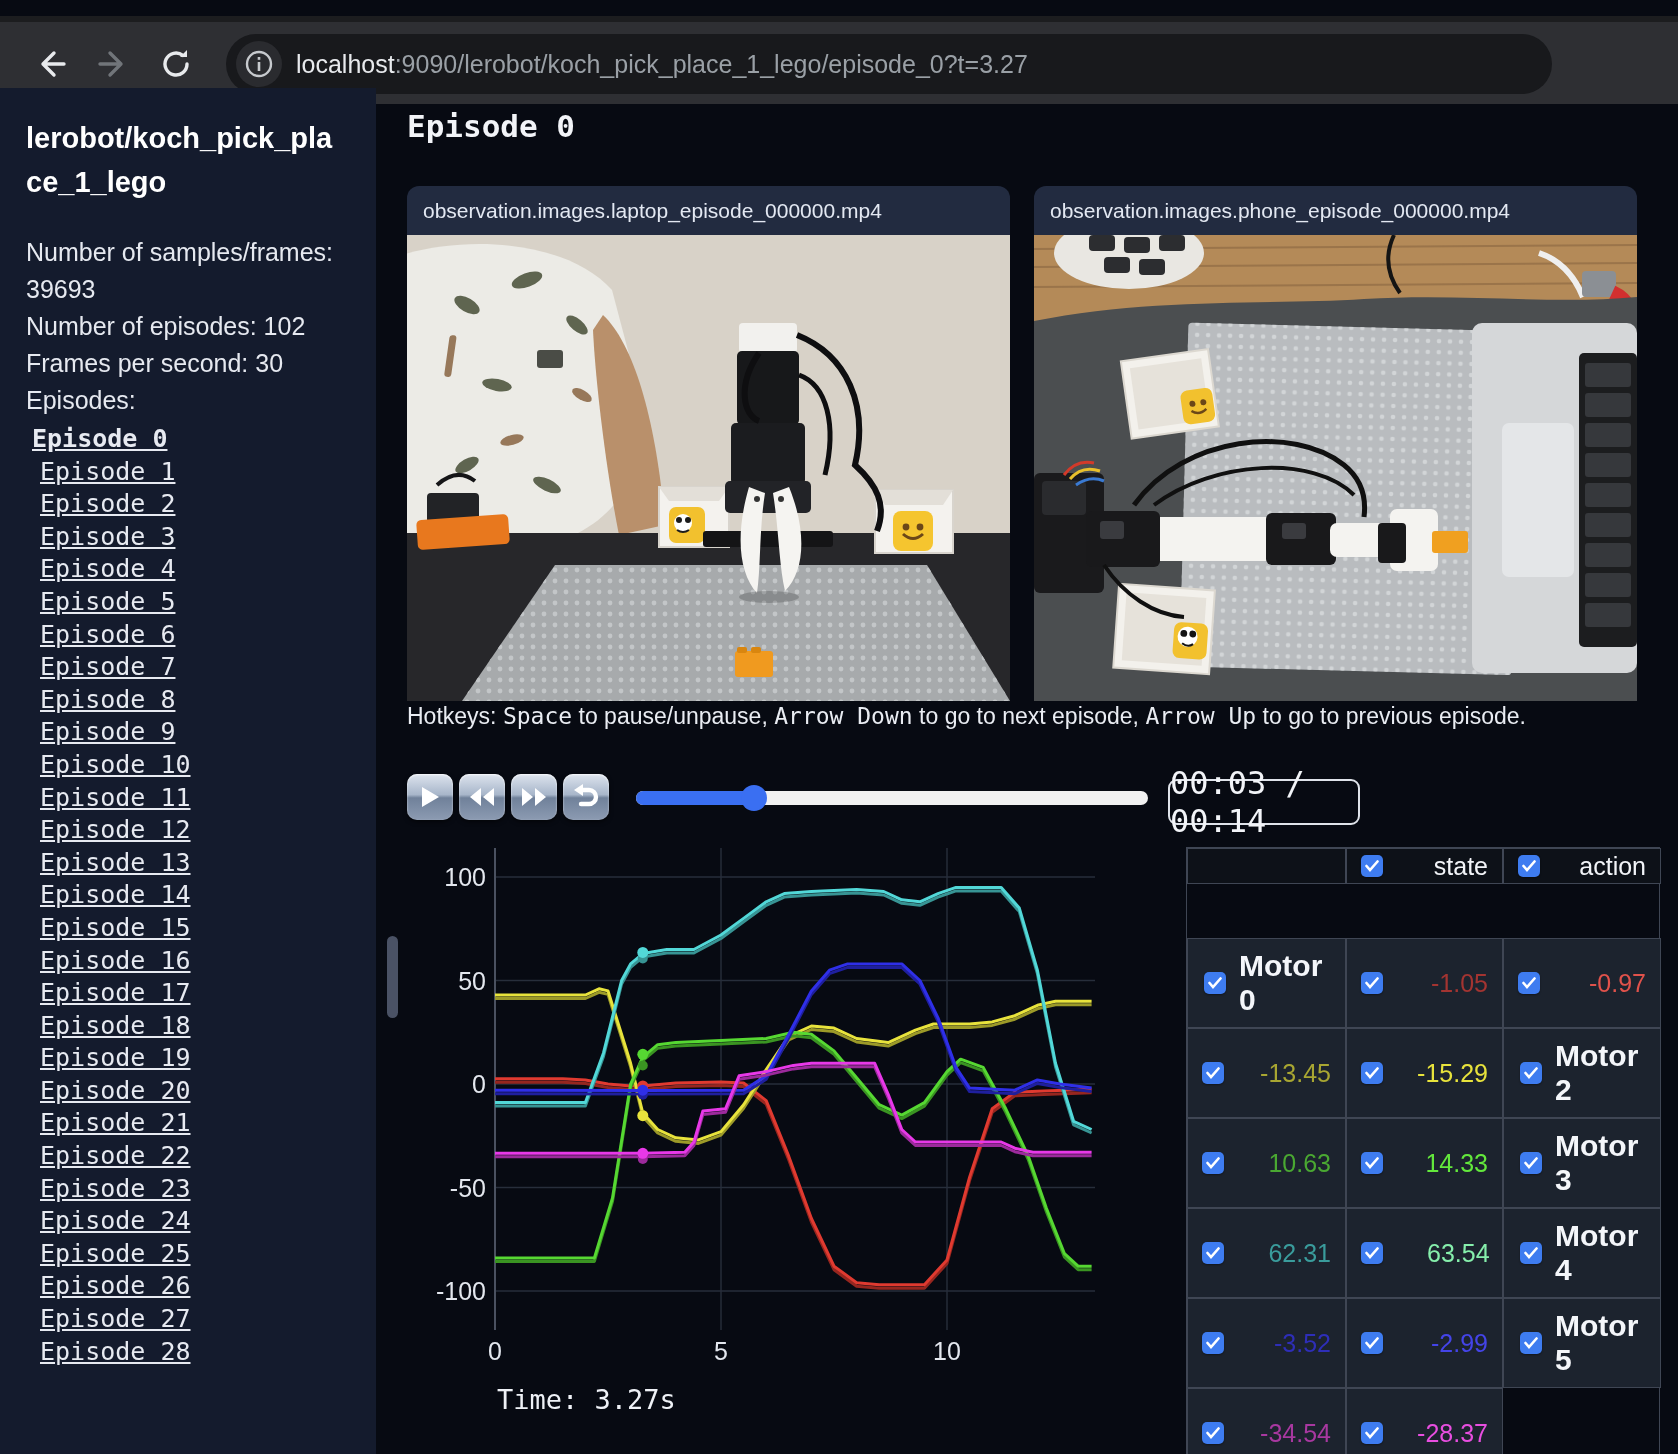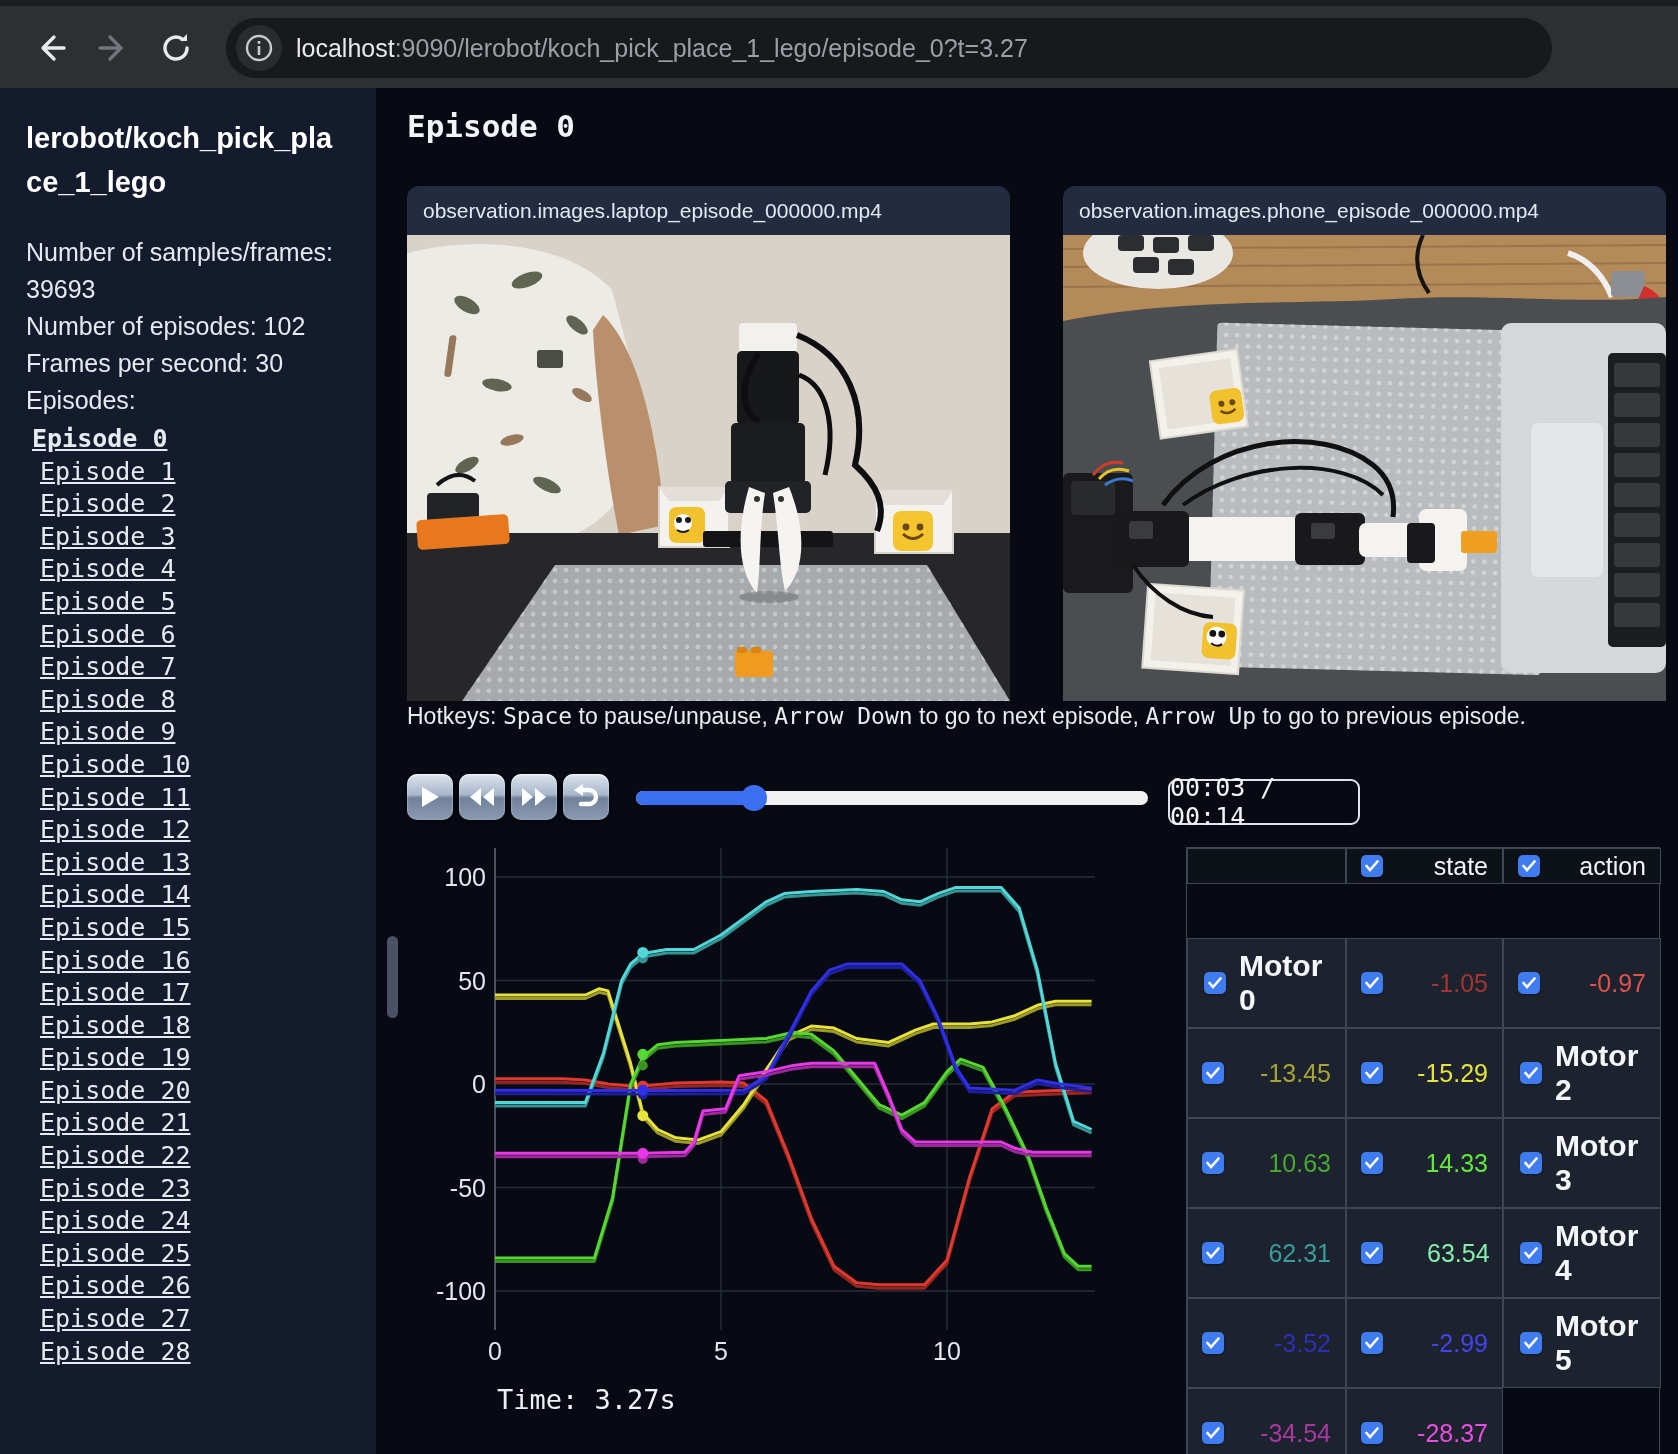--- a/index.html
+++ b/index.html
@@ -1,19 +1,19 @@
 <!DOCTYPE html>
 <html><head>
 <meta charset="utf-8">
 <style>
   html,body{margin:0;padding:0;background:#070a12;width:1678px;height:1454px;overflow:hidden;
     font-family:"Liberation Sans",sans-serif;-webkit-font-smoothing:antialiased;}
 
   
-  #toolbar{position:absolute;left:0;top:0;width:1678px;height:88px;background:#2e2f33;border-top:6px solid #1c1d1f;box-sizing:border-box;}
+  #toolbar{position:absolute;left:0;top:16px;width:1678px;height:88px;background:#2e2f33;border-top:6px solid #1c1d1f;box-sizing:border-box;}
   .nav-ico{position:absolute;top:22px;width:40px;height:40px;display:flex;align-items:center;justify-content:center;cursor:pointer;}
   #omnibox{position:absolute;left:226px;top:12px;width:1326px;height:60px;border-radius:30px;background:#18191c;display:flex;align-items:center;}
   #info-wrap{width:46px;height:46px;border-radius:50%;background:#2a2b2f;margin-left:10px;display:flex;align-items:center;justify-content:center;}
   #url{font-size:25px;margin-left:14px;white-space:nowrap;}
   #url .host{color:#e8eaed;}
   #url .rest{color:#9aa0a6;}
 
   
   #sidebar{position:absolute;left:0;top:88px;width:376px;height:1366px;background:#141b2d;box-sizing:border-box;padding:28px 0 0 26px;}
   #ds-title{width:318px;font-size:29px;font-weight:bold;color:#ffffff;line-height:44px;word-break:break-all;}
@@ -25,34 +25,34 @@
   #episode-list a.active{font-weight:bold;margin-left:6px;}
 
   
   #page-title{position:absolute;left:407px;top:108px;font-family:"DejaVu Sans Mono",monospace;
      font-size:31px;font-weight:bold;color:#f2f4f8;}
   .video-card{position:absolute;top:186px;width:603px;}
   .video-title{height:49px;background:#222b40;border-radius:12px 12px 0 0;display:flex;align-items:center;
      padding-left:16px;font-size:21px;color:#e3e8f2;white-space:nowrap;overflow:hidden;}
   .video-scene{width:603px;height:466px;display:block;background:#111;}
   #video-left{left:407px;}
-  #video-right{left:1063px;}
+  #video-right{left:1034px;}
 
   #hotkeys{position:absolute;left:407px;top:703px;font-size:23px;color:#e9ecf2;}
   #hotkeys .mono{font-family:"DejaVu Sans Mono",monospace;}
 
   
   .pbtn{position:absolute;top:774px;width:46px;height:46px;border-radius:10px;cursor:pointer;
      background:linear-gradient(180deg,#dde4ee 0%,#a8b6ca 45%,#70819a 52%,#8c9bb2 100%);
      box-shadow:inset 0 1px 2px #ffffffcc, 0 2px 4px #00000088;display:flex;align-items:center;justify-content:center;}
   #slider{position:absolute;left:636px;top:791px;width:512px;height:14px;border-radius:7px;background:#f1f1f1;cursor:pointer;}
   #slider-fill{height:14px;border-radius:7px 0 0 7px;background:#3a6ff2;}
   #slider-thumb{position:absolute;top:-6px;width:26px;height:26px;border-radius:50%;background:#3a6ff2;}
   #time-box{position:absolute;left:1168px;top:779px;width:188px;height:42px;border:2px solid #dfe3ea;border-radius:9px;
-     display:flex;align-items:center;justify-content:center;font-family:"DejaVu Sans Mono",monospace;font-size:25px;color:#f2f4f8;}
+     display:flex;align-items:center;justify-content:center;font-family:"DejaVu Sans Mono",monospace;font-size:32px;color:#f2f4f8;}
 
   #main-scrollbar{position:absolute;left:387px;top:936px;width:11px;height:82px;border-radius:6px;background:#4a5265;}
 
   
   #chart-wrap{position:absolute;left:410px;top:840px;width:700px;height:575px;}
   #time-label{position:absolute;left:497px;top:1384px;font-family:"DejaVu Sans Mono",monospace;font-size:27px;color:#eef1f6;}
 
   
   #motor-table{position:absolute;left:1186px;top:847px;width:474px;display:grid;
      grid-template-columns:159px 157px 158px;grid-auto-rows:90px;border:1px solid #3f4654;box-sizing:border-box;}

